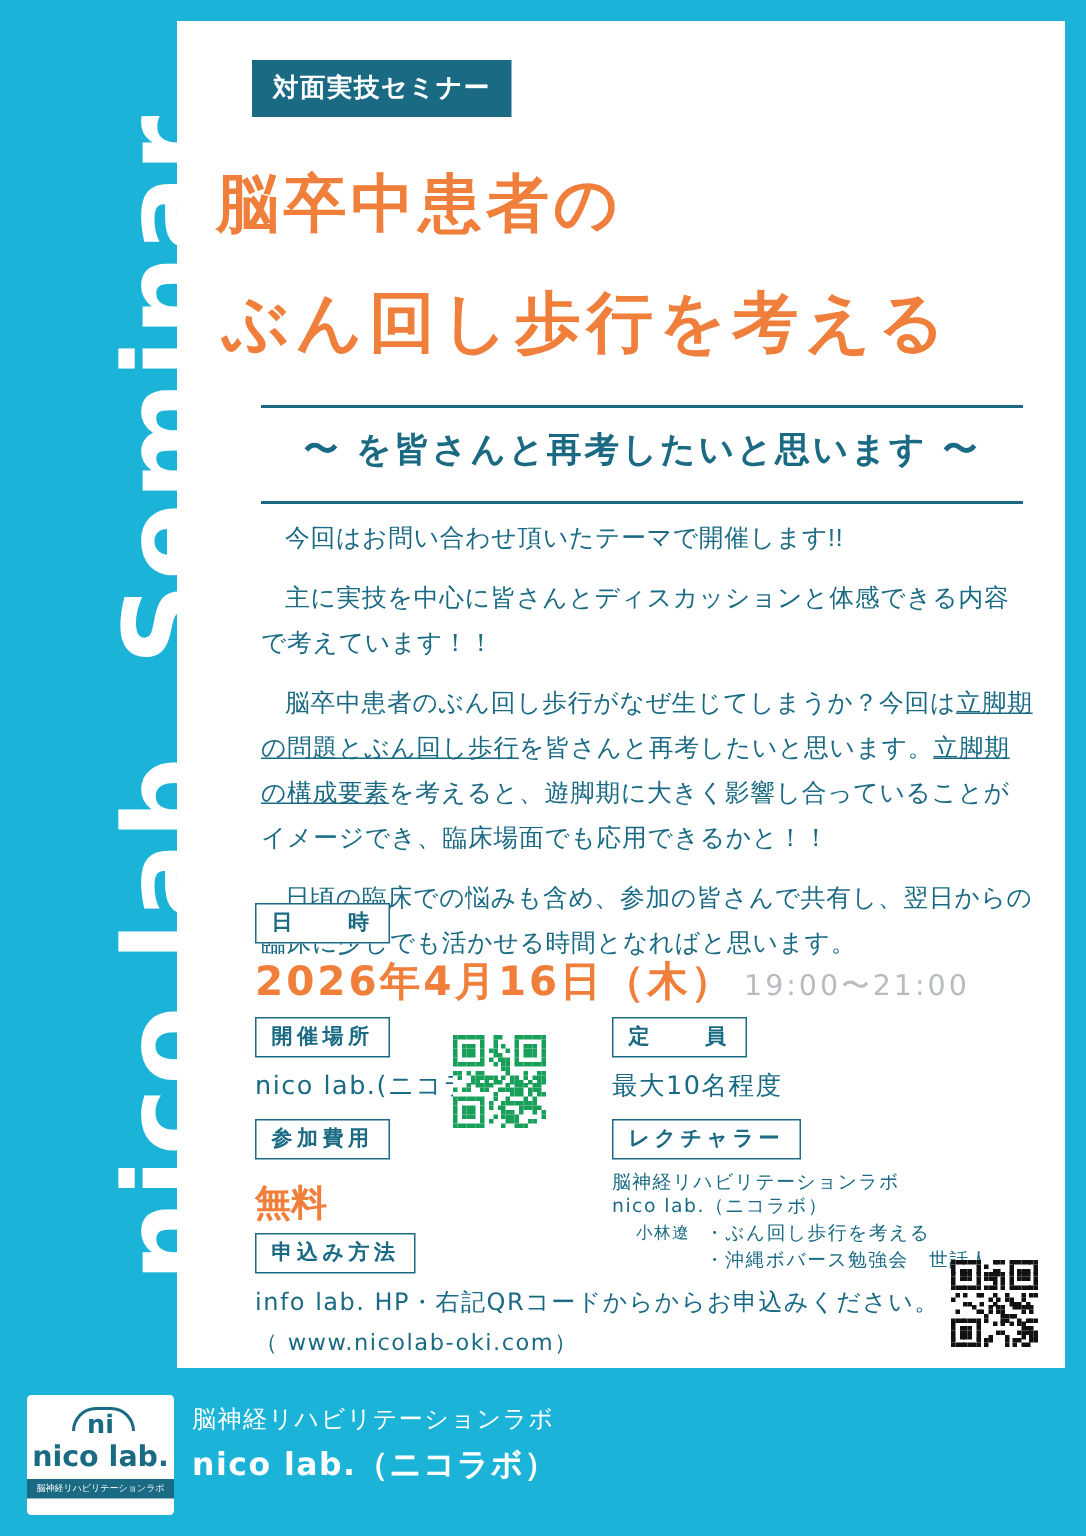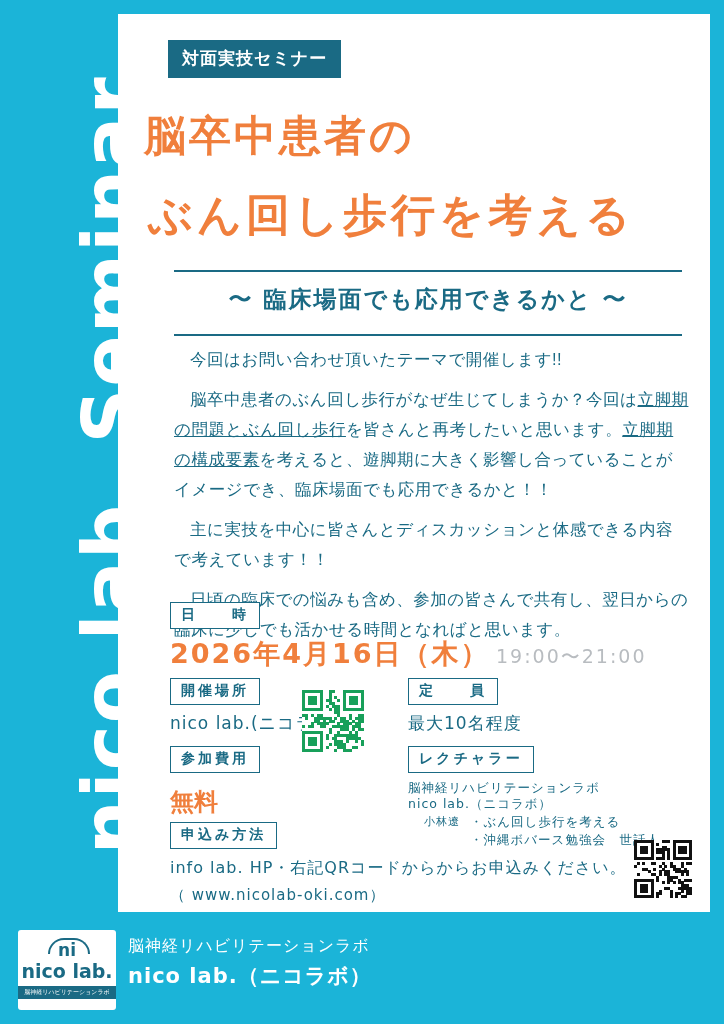--- a/index.html
+++ b/index.html
@@ -179,27 +179,27 @@
   </div>
 
   <div class="card">
 
     <div class="badge">対面実技セミナー</div>
 
     <div class="title1">脳卒中患者の</div>
     <div class="title2">ぶん回し歩行を考える</div>
 
     <div class="rule top"></div>
-    <div class="subtitle">〜 臨床場面でも応用できるかと 〜</div>
+    <div class="subtitle">〜 を皆さんと再考したいと思います 〜</div>
     <div class="rule bot"></div>
 
     <div class="body-copy">
       <p class="ind">今回はお問い合わせ頂いたテーマで開催します!!</p>
+      <p class="ind">主に実技を中心に皆さんとディスカッションと体感できる内容で考えています！！</p>
       <p class="ind"><span>脳卒中患者のぶん回し歩行がなぜ生じてしまうか？今回は</span><span class="ul">立脚期の問題とぶん回し歩行</span><span>を皆さんと再考したいと思います。</span><span class="ul">立脚期の構成要素</span><span>を考えると、遊脚期に大きく影響し合っていることがイメージでき、臨床場面でも応用できるかと！！</span></p>
-      <p class="ind">主に実技を中心に皆さんとディスカッションと体感できる内容で考えています！！</p>
       <p class="ind">日頃の臨床での悩みも含め、参加の皆さんで共有し、翌日からの臨床に少しでも活かせる時間となればと思います。</p>
     </div>
 
     <div class="lbl" style="left:52px;top:588px;">日　　時</div>
     <div class="date-big">2026年4月16日（木）</div>
     <div class="date-time">19:00〜21:00</div>
 
     <div class="lbl" style="left:52px;top:664px;">開催場所</div>
     <div class="txt" style="left:52px;top:698px;font-size:17px;">nico lab.(ニコラボ)</div>
 

